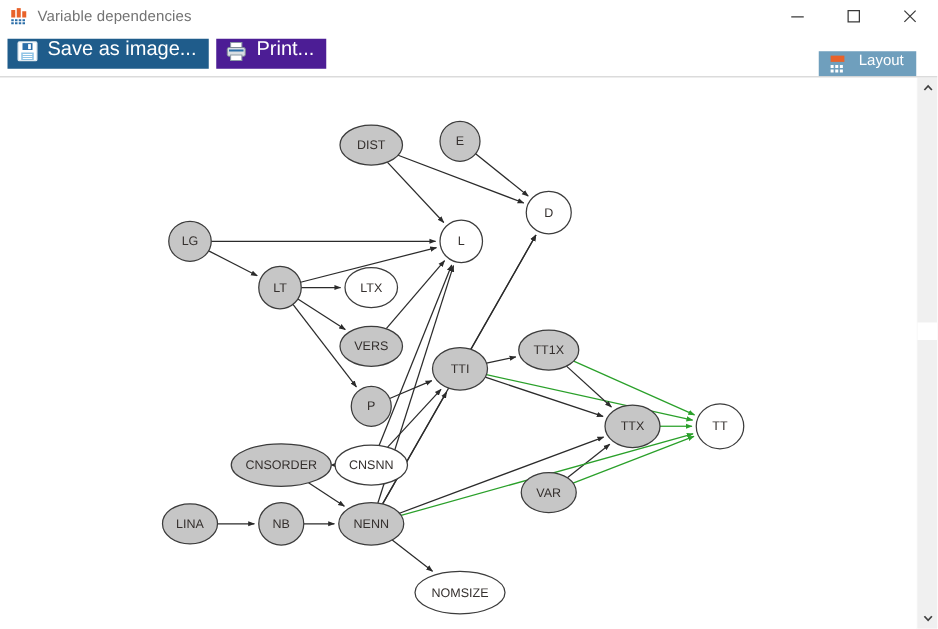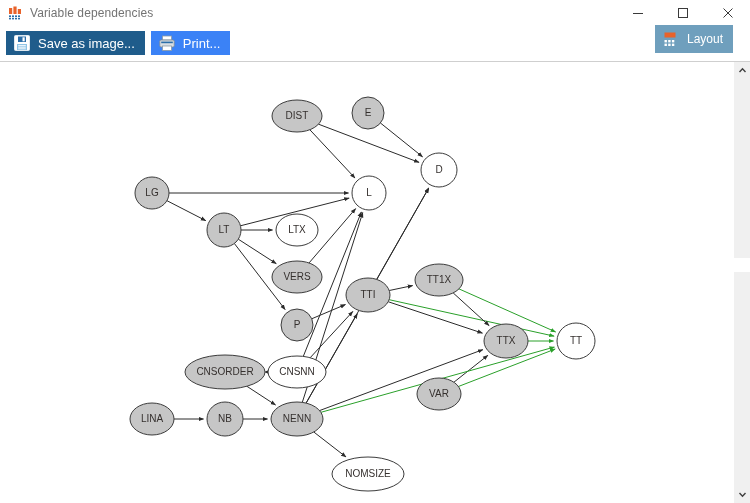--- a/index.html
+++ b/index.html
@@ -60,42 +60,41 @@
     height: 36px;
     background: #ffffff;
     display: flex;
     align-items: center;
     padding-left: 6px;
     flex: 0 0 auto;
   }
   .tb-btn {
     height: 24px;
     display: flex;
-    align-items: center;
+    align-items: flex-start;
     padding: 0 10px 0 6px;
     margin-right: 6px;
     color: #ffffff;
-    font-size: 13px;
+    font-size: 16px;
     white-space: nowrap;
   }
   .tb-btn.primary { background: #1f5c8b; }
-  .tb-btn.secondary { background: #3b82f6; }
+  .tb-btn.secondary { background: #4c1d95; }
   .tb-ico {
     width: 20px; height: 20px;
     margin-right: 6px;
     position: relative;
     flex: 0 0 auto;
   }
   .layout-btn {
     position: absolute;
-    right: 17px; top: 0;
+    right: 17px; top: 16px;
     height: 28px;
     background: #6f9fbd;
     display: flex;
-    align-items: center;
     padding: 0 10px 0 6px;
     color: #ffffff;
     font-size: 12px;
     white-space: nowrap;
   }
 
   
   .canvas-wrap {
     position: relative;
     flex: 1 1 auto;

